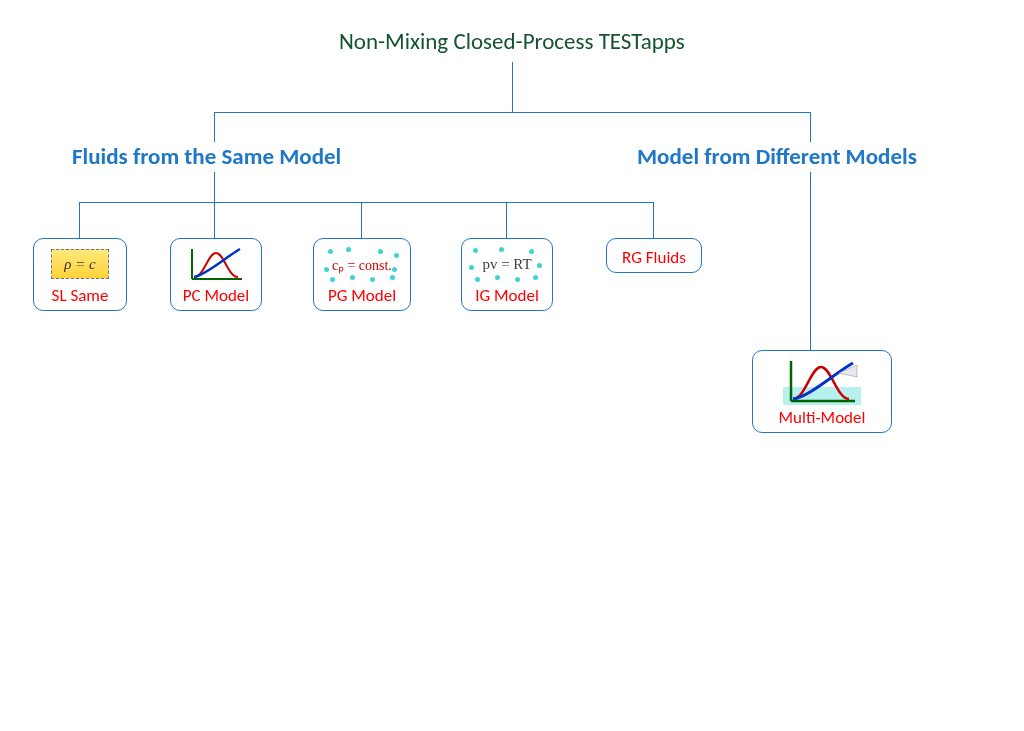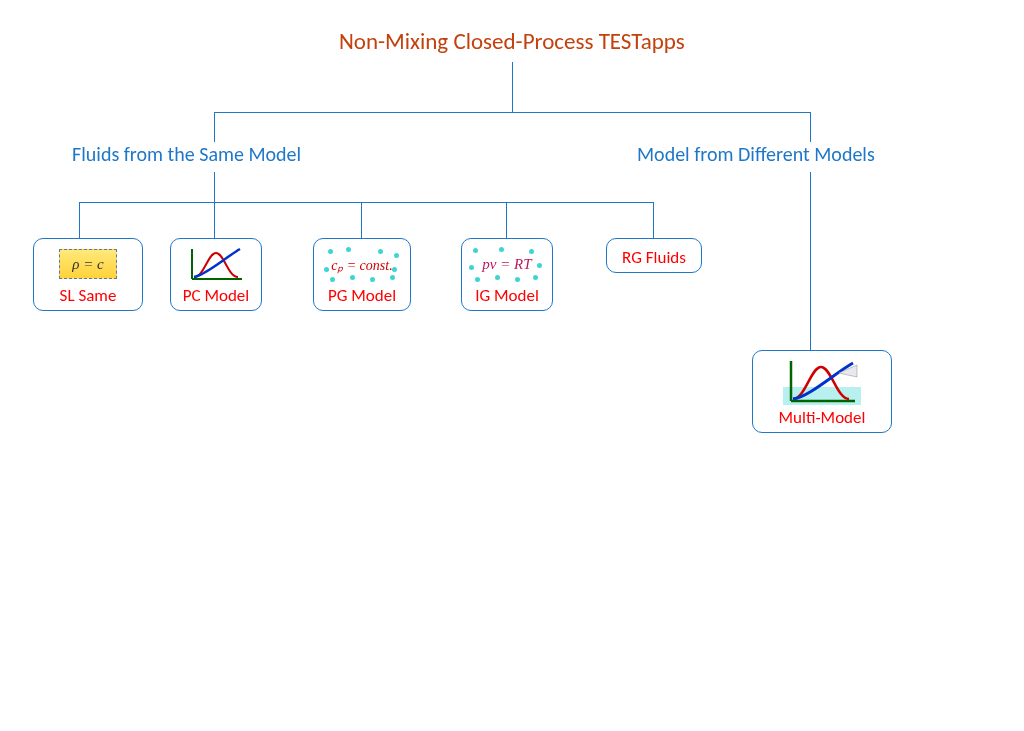--- a/index.html
+++ b/index.html
@@ -7,30 +7,30 @@
     padding: 0;
     width: 1024px;
     height: 731px;
     background: #ffffff;
     font-family: Calibri, Arial, sans-serif;
     position: relative;
     overflow: hidden;
   }
   .title {
     position: absolute;
-    color: #c2410c;
+    color: #14532d;
     font-size: 23px;
     font-weight: 400;
     text-align: right;
   }
   .subtitle {
     position: absolute;
     color: #1f77c8;
-    font-size: 20px;
-    font-weight: 400;
+    font-size: 23px;
+    font-weight: 700;
   }
   .node {
     position: absolute;
     border: 1px solid #1f77c8;
     border-radius: 10px;
     background: #fff;
     display: flex;
     flex-direction: column;
     align-items: center;
     justify-content: flex-start;
@@ -64,21 +64,20 @@
   .sl-icon {
     width: 56px; height: 28px;
     background: linear-gradient(#ffe97a,#ffd23a);
     border: 1px dashed #5b7a9b;
     display:flex;align-items:center;justify-content:center;
     font-family: 'Times New Roman', serif;
     font-style: italic; font-size:15px; color:#333;
   }
   .eq-text {
     font-family: 'Times New Roman', serif;
-    font-style: italic;
     white-space: nowrap;
   }
   .dots {
     position:absolute; inset:0;
   }
   .dot { position:absolute; width:5px; height:5px; border-radius:50%; background:#3fd4d4; }
 </style>
 </head>
 <body>
 
@@ -96,21 +95,21 @@
 <div class="line" style="left:79px; top:202px; width:575px; height:1px;"></div>
 
 <div class="line" style="left:79px; top:202px; width:1px; height:36px;"></div>
 <div class="line" style="left:214px; top:202px; width:1px; height:36px;"></div>
 <div class="line" style="left:361px; top:202px; width:1px; height:36px;"></div>
 <div class="line" style="left:506px; top:202px; width:1px; height:36px;"></div>
 <div class="line" style="left:653px; top:202px; width:1px; height:36px;"></div>
 
 <div class="line" style="left:810px; top:172px; width:1px; height:178px;"></div>
 
-<div class="node" style="left:33px; top:238px; width:110px;">
+<div class="node" style="left:33px; top:238px; width:94px;">
   <div class="icon-box">
     <div class="sl-icon">
         <span>ρ = c</span>
       </div>
   </div>
   <div class="node-label">SL Same</div>
 </div>
 
 <div class="node" style="left:170px; top:238px; width:92px;">
   <div class="icon-box">
@@ -149,21 +148,21 @@
       <div class="dot" style="left:4px;top:3px"></div>
         <div class="dot" style="left:30px;top:2px"></div>
         <div class="dot" style="left:60px;top:4px"></div>
       <div class="dot" style="left:0px;top:20px"></div>
         <div class="dot" style="left:68px;top:18px"></div>
       <div class="dot" style="left:6px;top:32px"></div>
         <div class="dot" style="left:26px;top:30px"></div>
         <div class="dot" style="left:46px;top:32px"></div>
         <div class="dot" style="left:64px;top:30px"></div>
     </div>
-    <span class="eq-text" style="color:#be185d;font-size:15px;position:relative;">pv = RT</span>
+    <span class="eq-text" style="color:#404040;font-size:15px;position:relative;">pv = RT</span>
   </div>
   <div class="node-label">IG Model</div>
 </div>
 
 <div class="node" style="left:606px; top:238px; width:96px;">
   <div class="node-label">RG Fluids</div>
 </div>
 
 <div class="node" style="left:752px; top:350px; width:140px;">
   <div class="icon-box big">

